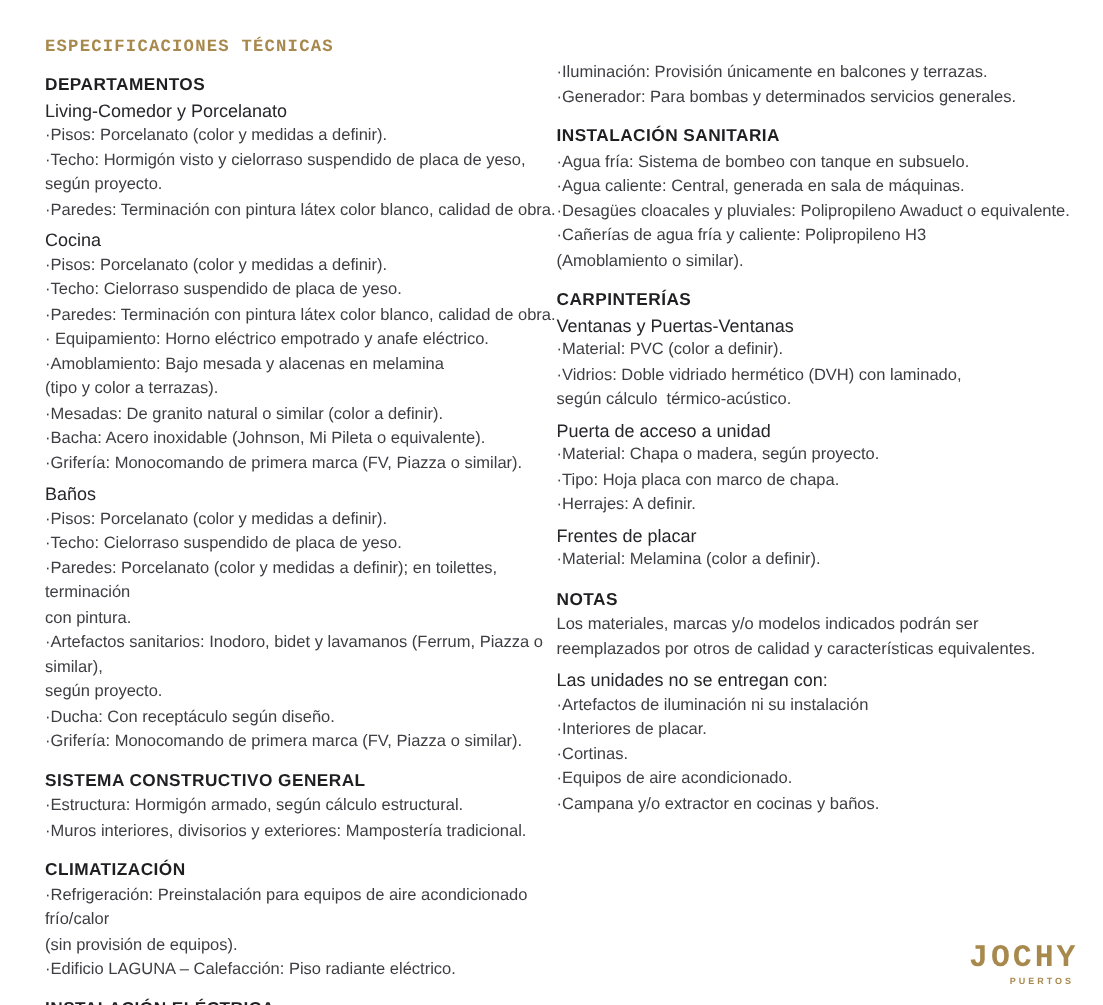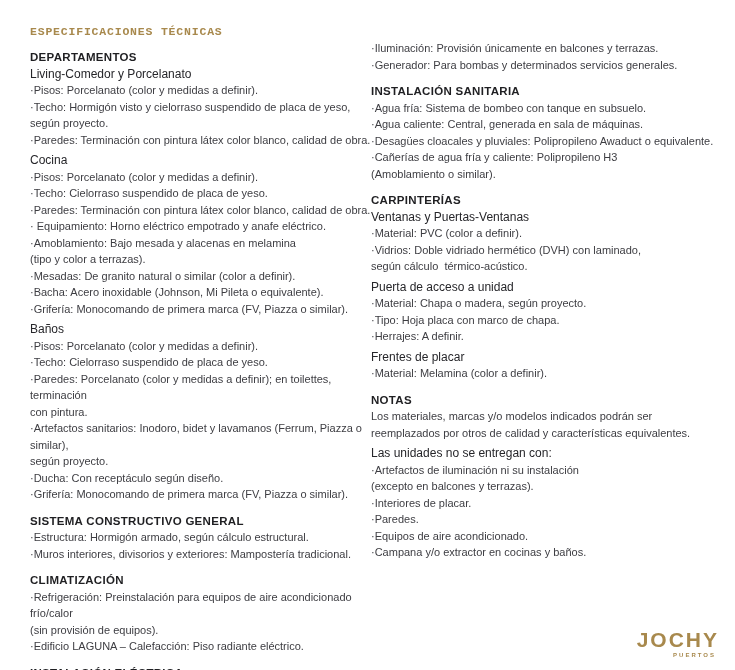--- a/index.html
+++ b/index.html
@@ -56,21 +56,21 @@
   .bl-b{}
   .logo{
     position:absolute;
     right:16px;
     bottom:12px;
     text-align:right;
     color:var(--accent);
     user-select:none;
   }
   .logo-main{
-    font-family:Liberation Sans, sans-serif;
+    font-family:Liberation Mono, monospace;
     font-weight:bold;
     font-size:21px;
     letter-spacing:2px;
     line-height:22px;
     margin-left:28px;
   }
   .logo-sub{
     font-family:"Liberation Sans",sans-serif;
     font-weight:bold;
     font-size:6px;
@@ -138,23 +138,22 @@
         <div class="bl bl-b">·Material: Chapa o madera, según proyecto.</div>
         <div class="bl bl-b">·Tipo: Hoja placa con marco de chapa.</div>
         <div class="bl bl-b">·Herrajes: A definir.</div>
         <div class="bl bl-sh">Frentes de placar</div>
         <div class="bl bl-b">·Material: Melamina (color a definir).</div>
         <div class="bl bl-h">NOTAS</div>
         <div class="bl bl-b">Los materiales, marcas y/o modelos indicados podrán ser</div>
         <div class="bl bl-b">reemplazados por otros de calidad y características equivalentes.</div>
         <div class="bl bl-sh">Las unidades no se entregan con:</div>
         <div class="bl bl-b">·Artefactos de iluminación ni su instalación</div>
-        <div class="bl bl-b">(excepto en balcones y terrazas).</div>
         <div class="bl bl-b">·Interiores de placar.</div>
-        <div class="bl bl-b">·Paredes.</div>
+        <div class="bl bl-b">·Cortinas.</div>
         <div class="bl bl-b">·Equipos de aire acondicionado.</div>
         <div class="bl bl-b">·Campana y/o extractor en cocinas y baños.</div>
       </div>
   </div>
   <div class="logo">
     <div class="logo-main">JOCHY</div>
     <div class="logo-sub">PUERTOS</div>
   </div>
 </div>
 

